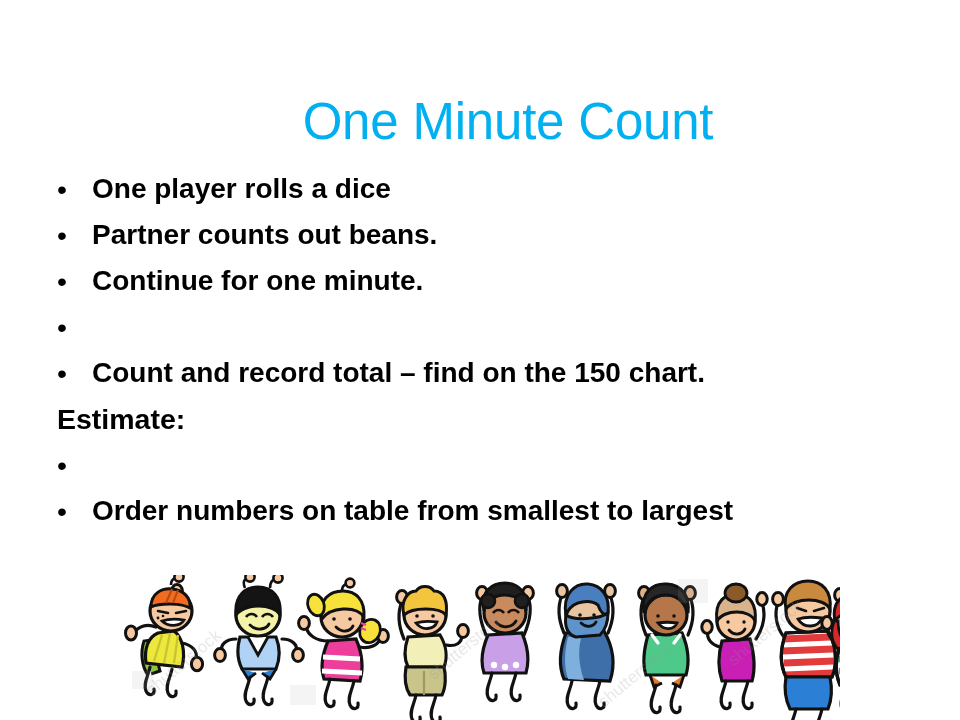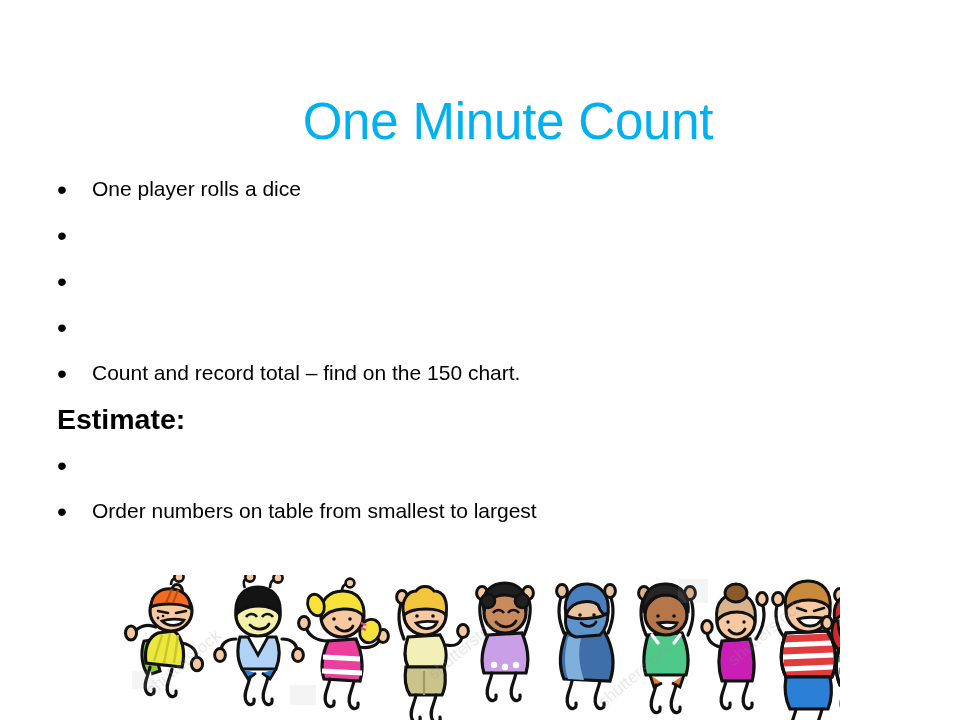--- a/index.html
+++ b/index.html
@@ -51,24 +51,25 @@
   .bullet-marker {
     flex: 0 0 auto;
     width: 35px;
     text-align: left;
     font-size: 28.5px;
     line-height: 46px;
     color: #000000;
   }
   .bullet-text {
     flex: 1 1 auto;
-    font-size: 21px;
+    font-size: 28px;
     line-height: 46px;
     color: #000000;
     max-width: 760px;
+    font-weight: bold;
   }
   .plain-row {
     font-size: 28.5px;
     line-height: 46px;
     color: #000000;
     font-weight: bold;
     padding-left: 0px;
   }
   
   .kids-art {
@@ -109,24 +110,26 @@
 
   <div class="body-block">
 
     <div class="bullet-row">
       <span class="bullet-marker">•</span>
       <span class="bullet-text">One player rolls a dice</span>
     </div>
 
     <div class="bullet-row">
       <span class="bullet-marker">•</span>
-    </div>
-
-    <div class="bullet-row">
-      <span class="bullet-marker">•</span>
+      <span class="bullet-text">Partner counts out beans.</span>
+    </div>
+
+    <div class="bullet-row">
+      <span class="bullet-marker">•</span>
+      <span class="bullet-text">Continue for one minute.</span>
     </div>
 
     <div class="bullet-row">
       <span class="bullet-marker">•</span>
     </div>
 
     <div class="bullet-row">
       <span class="bullet-marker">•</span>
       <span class="bullet-text">Count and record total – find on the 150 chart.</span>
     </div>

